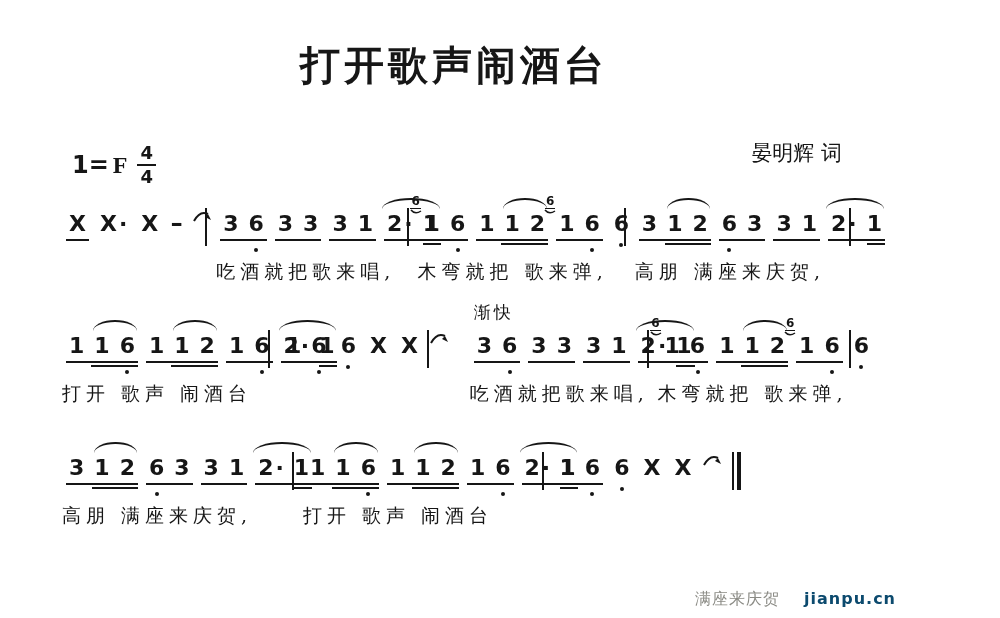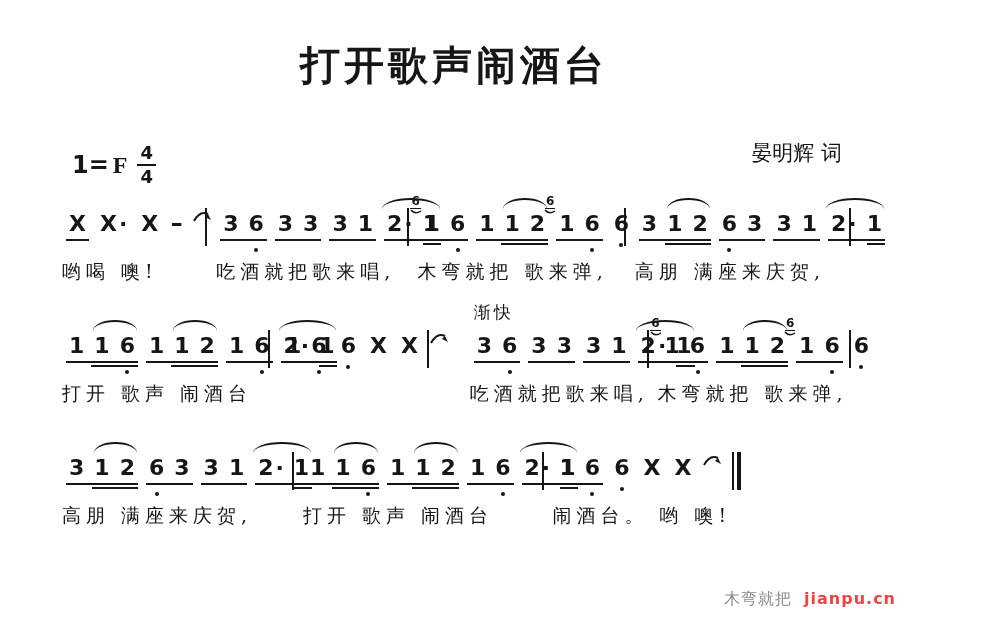--- a/index.html
+++ b/index.html
@@ -48,21 +48,21 @@
   .lyric{margin-top:21px;font-family:"DejaVu Serif","Liberation Serif",serif;
          font-size:19px;letter-spacing:5px;white-space:nowrap;font-weight:normal;}
   .tempo{position:absolute;top:-33px;left:8px;font-family:"DejaVu Serif","Liberation Serif",serif;
          font-size:17px;letter-spacing:3px;font-weight:normal;}
   .spacer{flex:0 0 auto;}
 
   
   .watermark{position:absolute;right:12px;bottom:8px;font-size:16px;
              font-family:"DejaVu Serif","Liberation Serif",serif;letter-spacing:1px;}
   .watermark .wname{color:#8b8b85;}
-  .watermark .wurl{color:#ef4444;font-family:"DejaVu Sans",sans-serif;font-weight:bold;margin-left:6px;}
+  .watermark .wurl{color:#0c4a6e;font-family:"DejaVu Sans",sans-serif;font-weight:bold;margin-left:18px;}
 </style>
 </head>
 <body>
 
 <div class="page">
 
   <h1 class="title">打开歌声闹酒台</h1>
 
   <div class="keysig">
     <span>1=</span>
@@ -92,21 +92,20 @@
               <span class="tok"><span class="num">X</span></span>
             </span>
             <span class="grp">
               <span class="tok"><span class="dash">-</span></span>
             </span>
             <span class="breath"><svg width="22" height="15" viewBox="0 0 22 15">
                 <path d="M2 12 Q8 1 16 5" fill="none" stroke="#161616" stroke-width="2"></path>
                 <path d="M16 5 L19 11 L13 8 Z" fill="#161616"></path>
               </svg></span>
           </div>
-          <div class="lyric">哟喝  噢!</div>
         </div>
         <div class="bar"></div>
         <div class="measure" style="flex: 2.3 1 0%;">
           <div class="m-notes">
             <span class="grp">
               <span class="tok"><span class="num">3</span></span>
               <span class="tok"><span class="num">6</span><span class="lowdot deep"></span></span>
               <span class="u1"></span>
             </span>
             <span class="grp">
@@ -404,28 +403,27 @@
               <span class="tok"><span class="num">X</span></span>
             </span>
             <span class="grp">
               <span class="tok"><span class="num">X</span></span>
             </span>
             <span class="breath"><svg width="22" height="15" viewBox="0 0 22 15">
                 <path d="M2 12 Q8 1 16 5" fill="none" stroke="#161616" stroke-width="2"></path>
                 <path d="M16 5 L19 11 L13 8 Z" fill="#161616"></path>
               </svg></span>
           </div>
-          <div class="lyric">闹酒台。 哟  噢!</div>
         </div>
         <div class="barwrap">
           <span class="thin"></span>
           <span class="thick"></span>
         </div>
         <div class="spacer" style="flex: 1.3 1 0%;"></div>
       </div>
     </div>
 
   <div class="watermark">
-    <span class="wname">木弯就把</span>
+    <span class="wname">满座来庆贺</span>
     <span class="wurl">jianpu.cn</span>
   </div>
 
 </div>
 
 </body></html>

